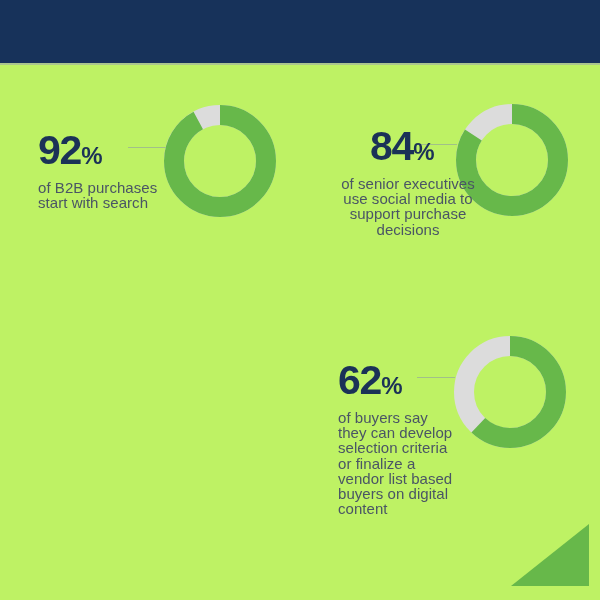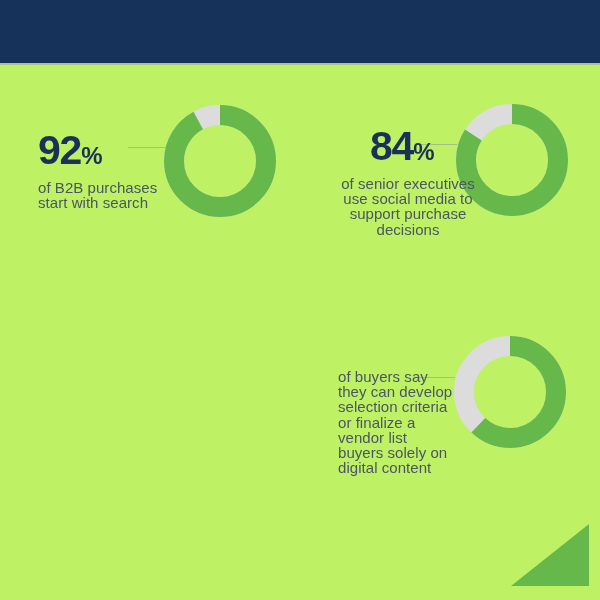--- a/index.html
+++ b/index.html
@@ -183,17 +183,18 @@
   <div class="stat stat-3">
       <div class="connector" style="background: rgb(156, 183, 143);"></div>
       <div class="donut-wrap">
         <div class="donut-shadow"></div>
         <svg width="132" height="132" viewBox="0 0 132 132" class="donut-svg">
           <circle cx="66" cy="66" r="46" fill="none" stroke="#dcdcdc" stroke-width="20"></circle>
           <circle cx="66" cy="66" r="46" fill="none" stroke="#67b84a" stroke-width="20" stroke-dasharray="179.1964449607618 109.83007916949916" transform="rotate(-90 66 66)"></circle>
         </svg>
       </div>
       <div class="stat-text">
-        <div class="stat-desc" style="color: rgb(74, 85, 101);">of buyers say they can develop selection criteria or finalize a vendor list buyers solely on digital content</div>
+        <span class="stat-value" style="color: rgb(27, 50, 87);">62<span class="pct">%</span></span>
+        <div class="stat-desc" style="color: rgb(74, 85, 101);">of buyers say they can develop selection criteria or finalize a vendor list based buyers on digital content</div>
       </div>
     </div>
 
 </div>
 
 </body></html>

